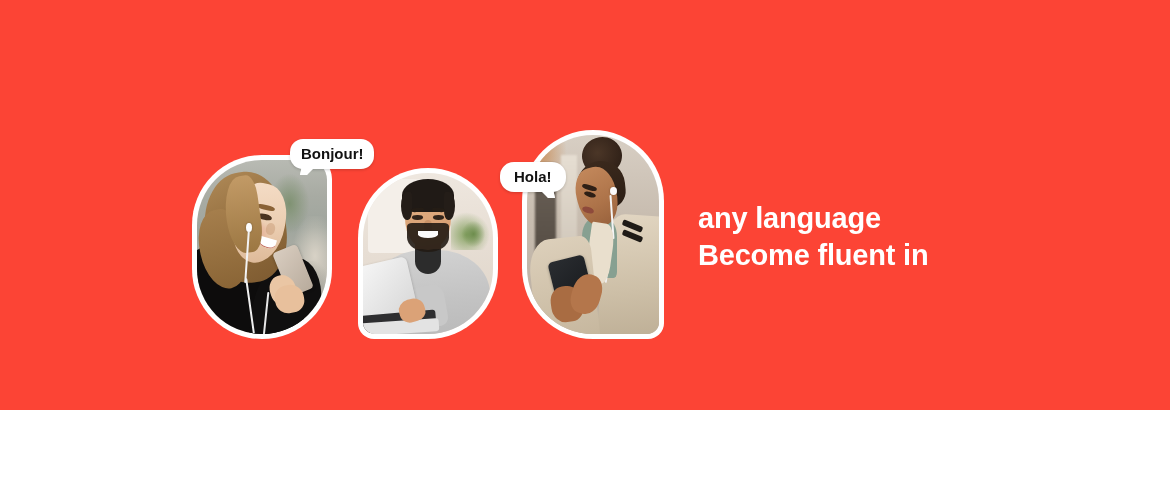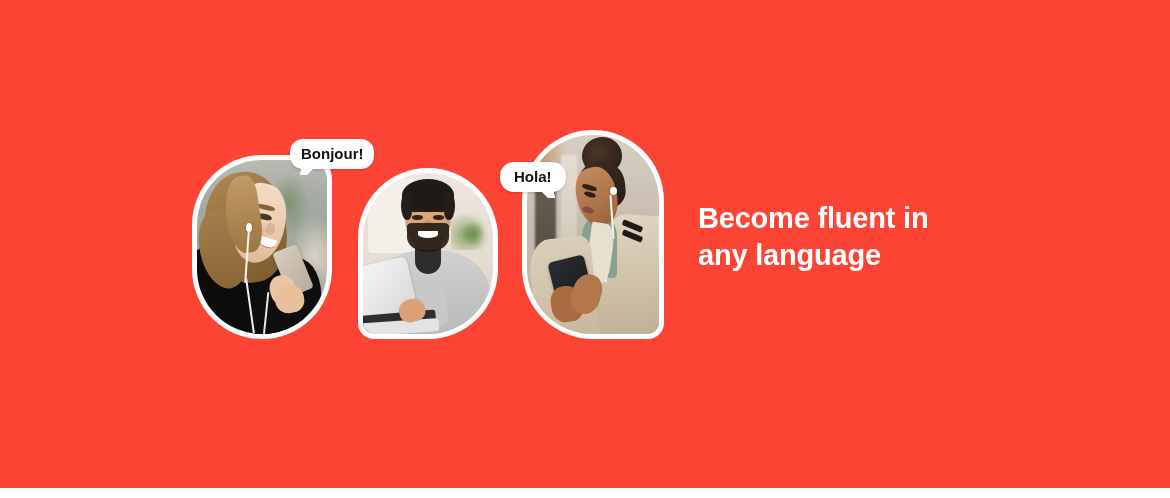--- a/index.html
+++ b/index.html
@@ -3,21 +3,21 @@
 <meta charset="utf-8">
 <style>
   * { margin:0; padding:0; box-sizing:border-box; }
   html, body {
     width:1170px; height:498px;
     overflow:hidden;
     font-family:"Liberation Sans", sans-serif;
   }
   #banner {
     position:relative;
-    width:1170px; height:488px;
+    width:1170px; height:410px;
     background:#fc4435;
   }
 
   
   .blob {
     position:absolute;
     background:#ffffff;
     padding:5px;
     overflow:hidden;
   }
@@ -373,17 +373,17 @@
     <span>Bonjour!</span>
     <span class="tail"></span>
   </div>
 
   <div class="bubble" id="bubble-hola">
     <span>Hola!</span>
     <span class="tail"></span>
   </div>
 
   <div id="headline">
+    <span class="line">any language</span>
     <span class="line">Become fluent in</span>
-    <span class="line">any language</span>
   </div>
 
 </div>
 
 </body></html>

